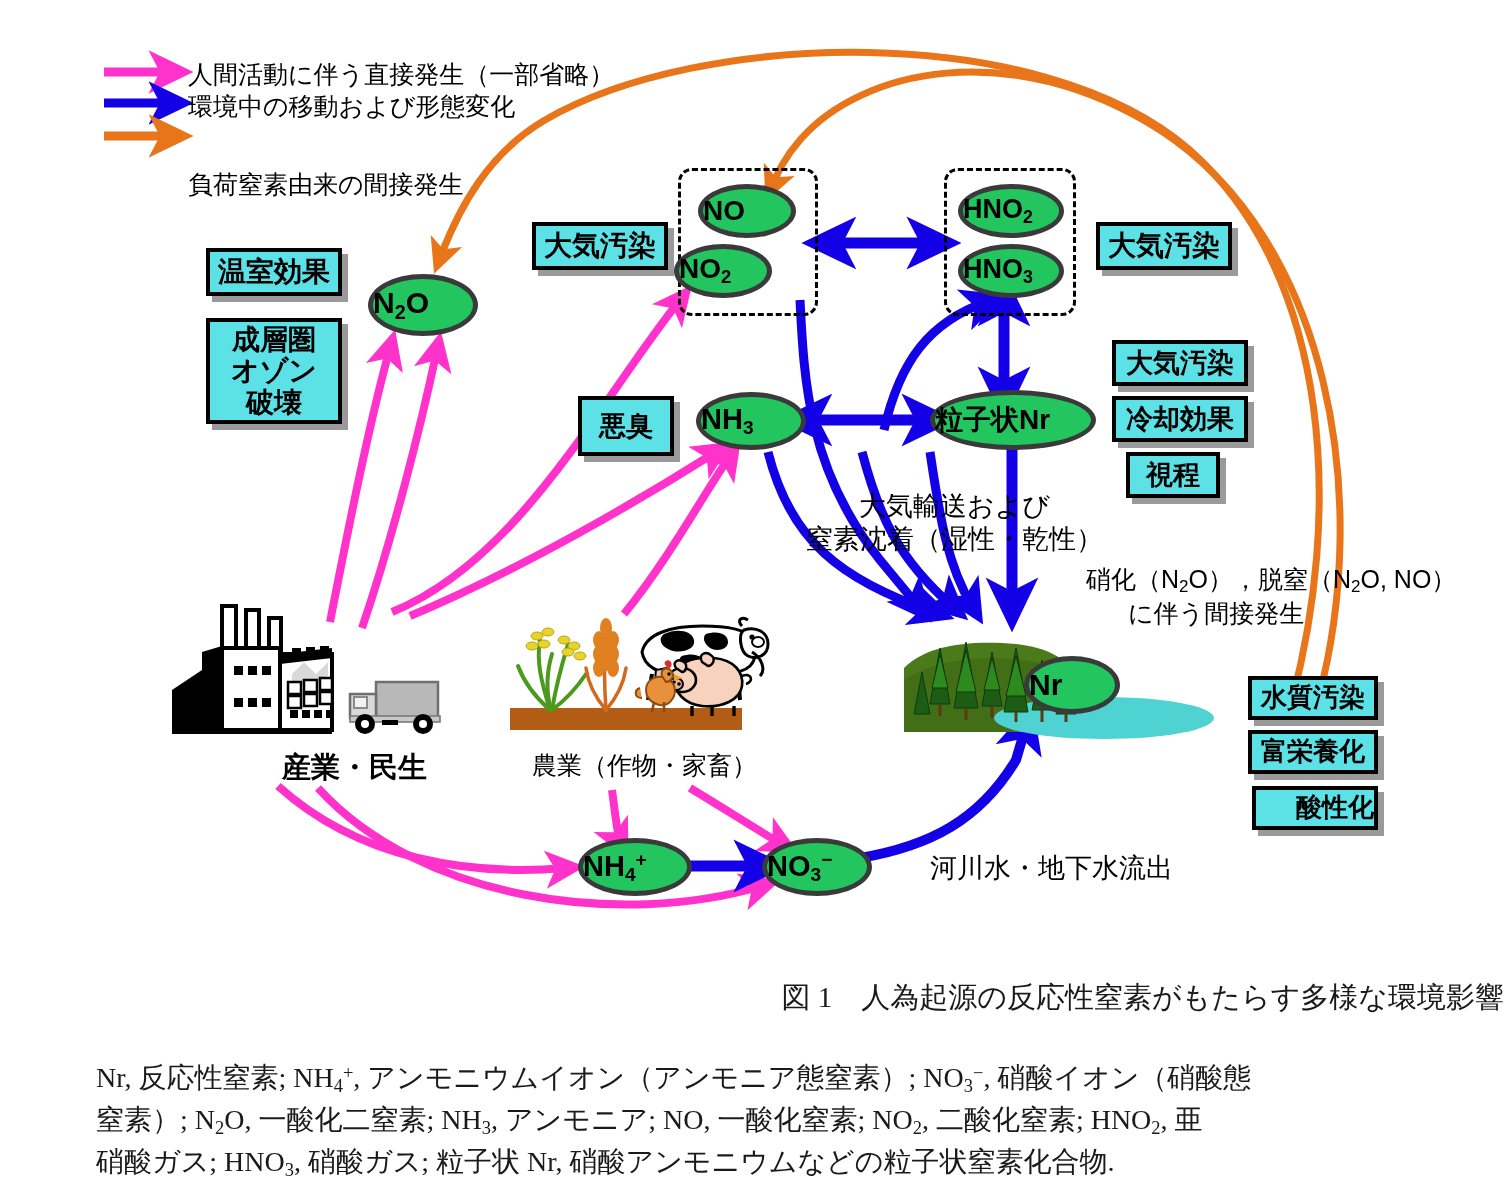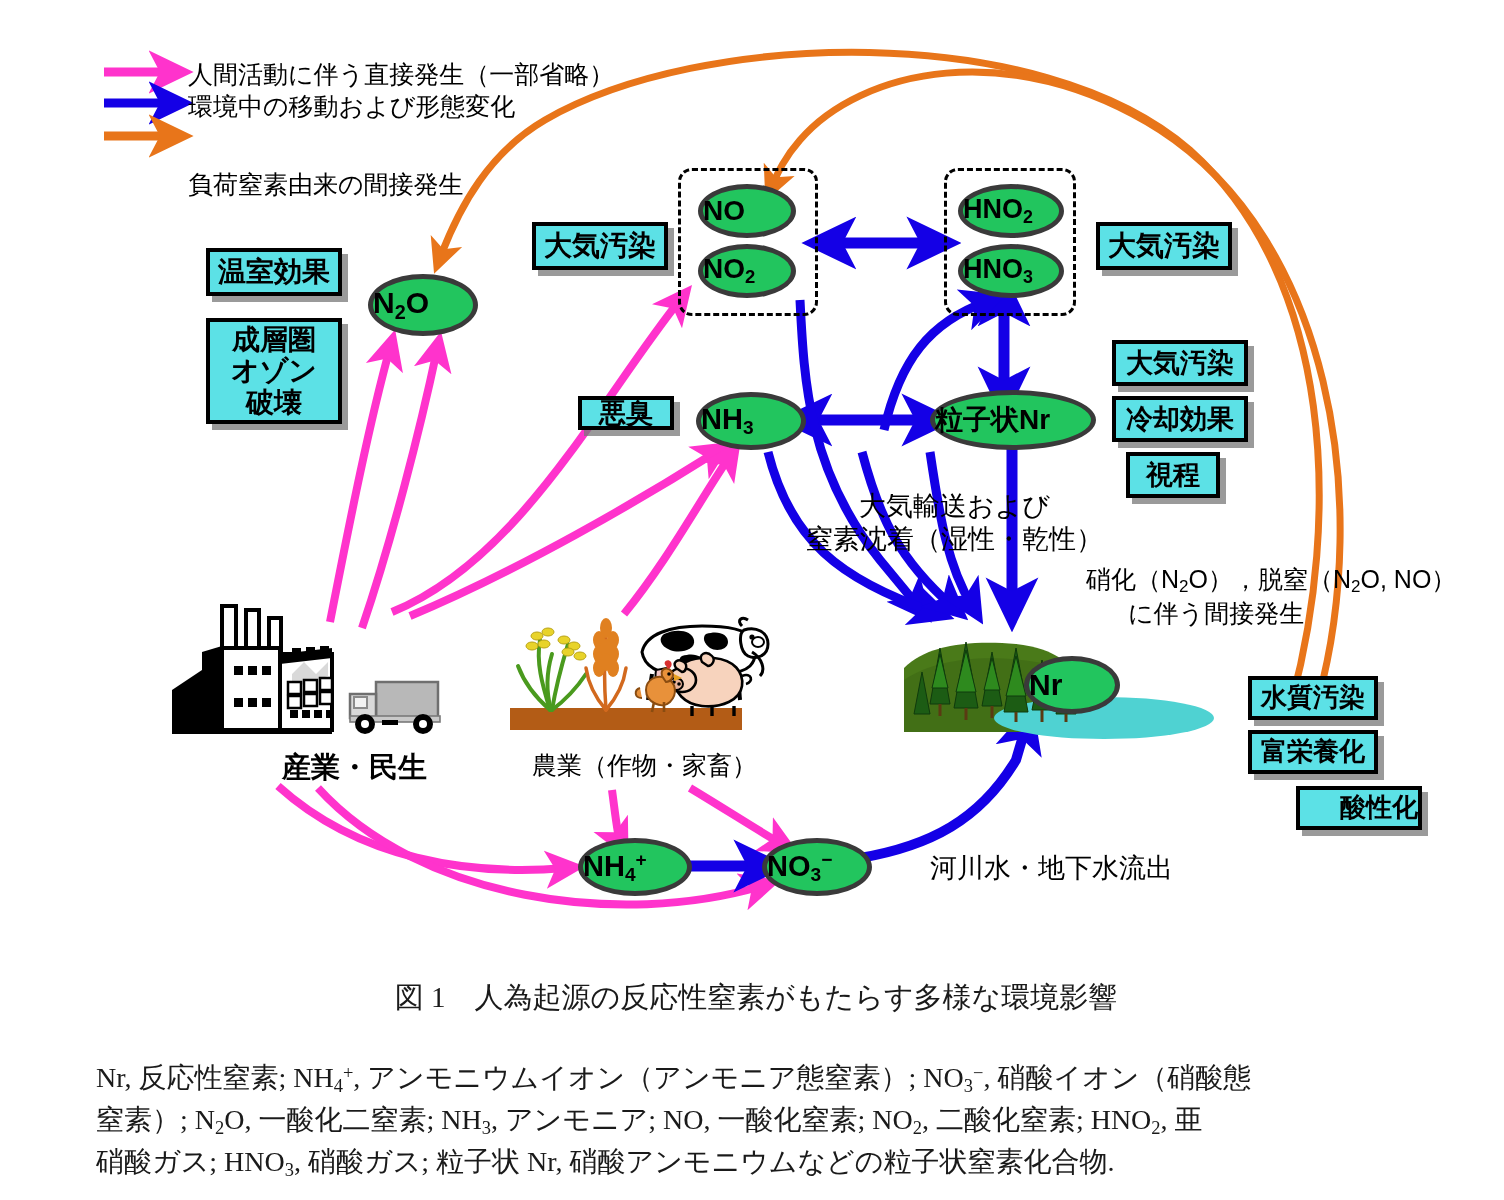--- a/index.html
+++ b/index.html
@@ -86,21 +86,21 @@
     font-size: 25px;
     color: #000;
     white-space: nowrap;
     z-index: 32;
   }
 
   
   .caption {
     position: absolute;
     left: 8px; right: 0;
-    text-align: center;
+    text-align: right;
     font-family: "Liberation Serif", "DejaVu Serif", serif;
     font-size: 29px;
     color: #1a1a1a;
   }
   .footnote {
     position: absolute;
     font-family: "Liberation Serif", "DejaVu Serif", serif;
     font-size: 28px;
     color: #1a1a1a;
     line-height: 1.45;
@@ -202,35 +202,35 @@
 破壊</div>
 
   <div class="effect" style="left:532px; top:222px; width:136px; height:48px; font-size:28px;">大気汚染</div>
 
   <div class="effect" style="left:1096px; top:222px; width:136px; height:48px; font-size:28px;">大気汚染</div>
 
   <div class="effect" style="left:1112px; top:340px; width:136px; height:46px; font-size:27px;">大気汚染</div>
   <div class="effect" style="left:1112px; top:396px; width:136px; height:46px; font-size:27px;">冷却効果</div>
   <div class="effect" style="left:1126px; top:452px; width:94px; height:46px; font-size:27px;">視程</div>
 
-  <div class="effect" style="left:578px; top:396px; width:96px; height:34px; font-size:27px;text-align:center;">悪臭</div>
+  <div class="effect" style="left:578px; top:396px; width:96px; height:60px; font-size:27px;text-align:center;">悪臭</div>
 
   <div class="effect" style="left:1248px; top:676px; width:130px; height:44px; font-size:26px;">水質汚染</div>
   <div class="effect" style="left:1248px; top:730px; width:130px; height:44px; font-size:26px;">富栄養化</div>
-  <div class="effect" style="left:1296px; top:786px; width:126px; height:44px; font-size:26px;padding-left:40px;">酸性化</div>
+  <div class="effect" style="left:1252px; top:786px; width:126px; height:44px; font-size:26px;padding-left:40px;">酸性化</div>
 
   <div class="node" style="left:368px; top:274px; width:110px; height:62px; font-size:30px;">
     <span>N<span class="sub">2</span>O</span>
   </div>
 
   <div class="node" style="left:698px; top:184px; width:98px; height:54px; font-size:28px;">
     <span>NO</span>
   </div>
 
-  <div class="node" style="left:698px; top:244px; width:98px; height:54px; font-size:28px;">
+  <div class="node" style="left:674px; top:244px; width:98px; height:54px; font-size:28px;">
     <span>NO<span class="sub">2</span></span>
   </div>
 
   <div class="node" style="left:958px; top:184px; width:106px; height:54px; font-size:27px;">
     <span>HNO<span class="sub">2</span></span>
   </div>
 
   <div class="node" style="left:958px; top:244px; width:106px; height:54px; font-size:27px;">
     <span>HNO<span class="sub">3</span></span>
   </div>

